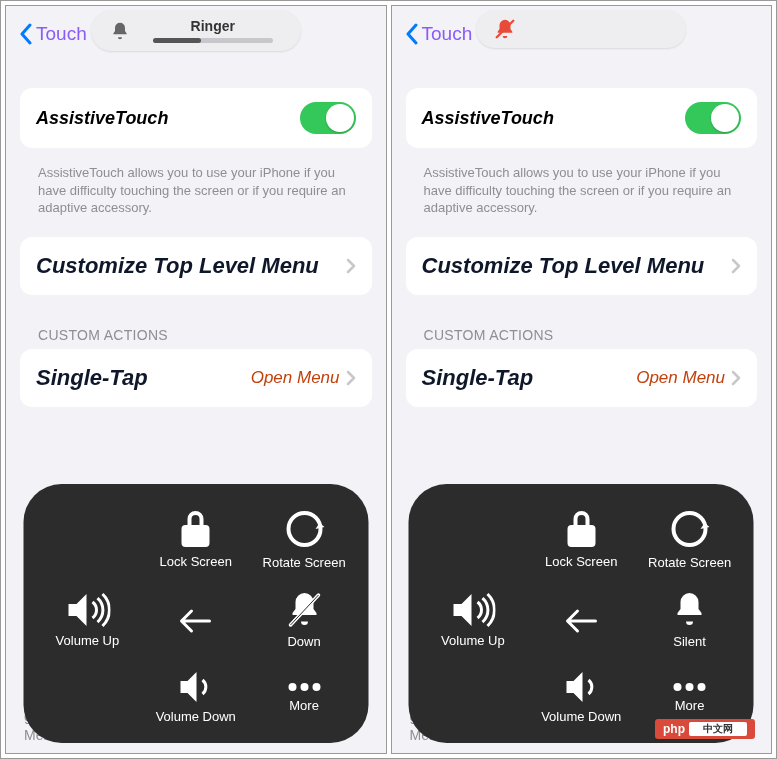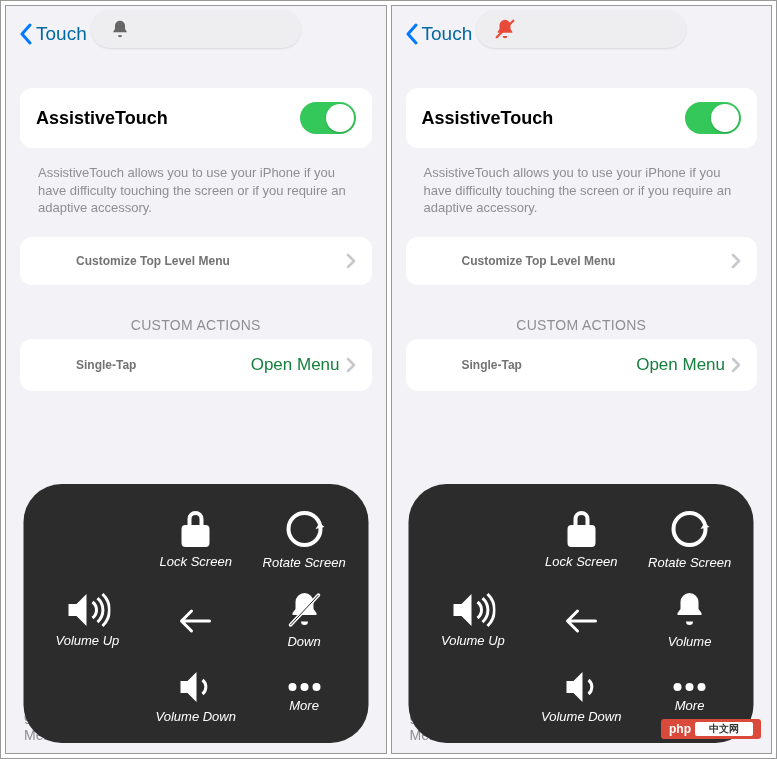--- a/index.html
+++ b/index.html
@@ -23,21 +23,21 @@
   .header {
     display: flex;
     align-items: center;
     padding: 8px 12px 4px 12px;
     position: relative;
     height: 52px;
   }
   .back {
     display: flex;
     align-items: center;
-    color: #0369a1;
+    color: #8b5cf6;
     font-size: 19px;
     font-weight: 400;
   }
   .back svg { margin-right: 2px; }
   .hud {
     position: absolute;
     left: 50%;
     top: 4px;
     transform: translateX(-50%);
     background: #eeeef0;
@@ -55,69 +55,68 @@
   .hud-title { font-size: 14px; font-weight:600; color:#333; }
   .hud-sub { font-size: 13px; color:#8e8e93; }
   .hud-slider {
     width: 120px; height: 5px; background:#c7c7cc; border-radius:3px; position:relative; margin-top:4px;
   }
   .hud-slider::before {
     content:''; position:absolute; left:0; top:0; height:100%; width:40%; background:#555; border-radius:3px;
   }
   .content { padding: 30px 14px 0 14px; }
   .card {
-    background:#fff; border-radius:12px; margin-bottom:8px;
+    background:#fff; border-radius:12px; margin-bottom:8px;font-style:italic;
   }
   .row {
     display:flex; align-items:center; justify-content:space-between;
     padding:14px 16px;
   }
   .row-title { font-size:18px; font-weight:600; color:#000; }
   .toggle {
     width:56px; height:32px; background:#34c759; border-radius:16px; position:relative;
   }
   .toggle::after {
     content:''; position:absolute; right:2px; top:2px; width:28px; height:28px; background:#fff; border-radius:50%; box-shadow:0 1px 2px rgba(0,0,0,0.2);
   }
   .desc { font-size:13px; color:#8e8e93; padding:8px 18px 20px 18px; line-height:1.35; }
   .chev-row {
     display:flex; align-items:center; justify-content:space-between;
     padding:16px 16px;
   }
-  .chev-row .label { font-size:12px; font-weight:600; color:#737373;margin-left:40px; }
-  .chev-row .value { font-size:17px; color:#15803d; display:flex; align-items:center; gap:6px; }
+  .chev-row .label { font-size:22px; font-weight:600; color:#0f172a; }
+  .chev-row .value { font-size:17px; color:#c2410c; display:flex; align-items:center; gap:6px; }
   .section-title {
-    font-size:14px; color:#8e8e93; font-weight:500; padding:24px 18px 6px 18px; letter-spacing:0.3px;text-align:center;
+    font-size:14px; color:#8e8e93; font-weight:500; padding:24px 18px 6px 18px; letter-spacing:0.3px;
   }
   .footer-desc { font-size:14px; color:#8e8e93; padding: 6px 18px; line-height:1.35; }
 
   .overlay {
     position:absolute;
     bottom:10px;
     left:50%;
     transform:translateX(-50%);
     width:345px;
     background:#2c2c2c;
     border-radius:38px;
     padding:24px 10px 18px 10px;
     color:#fff;
     display:grid;
     grid-template-columns: repeat(3, 1fr);
     grid-template-rows: repeat(3, auto);
     row-gap: 20px;
     z-index:10;
-    font-style:italic;
   }
   .cell {
     display:flex; flex-direction:column; align-items:center; justify-content:center;
     gap:6px; font-size:13px; text-align:center; line-height:1.15;
   }
   .cell svg { display:block; }
   .badge {
-    position:absolute; bottom:14px; right:10px;
+    position:absolute; bottom:14px; right:16px;
     background:#d94a3a; color:#fff; font-size:12px; font-weight:700;
     padding:3px 8px; border-radius:3px; z-index:20;
     display:flex; align-items:center; gap:4px;
   }
 </style>
 </head>
 <body>
 
 <div class="phone">
   <div class="header">
@@ -125,20 +124,24 @@
       <svg width="16" height="22" viewBox="0 0 16 22">
           <path d="M12 2 L4 11 L12 20" stroke="#007aff" stroke-width="3" fill="none" stroke-linecap="round" stroke-linejoin="round"></path>
         </svg>
       <span>Touch</span>
     </div>
     <div class="hud">
       <div class="hud-icon">
         <svg width="20" height="20" viewBox="0 0 24 24">
             <path fill="#666" d="M12 2a6 6 0 0 0-6 6v4l-2 3v1h16v-1l-2-3V8a6 6 0 0 0-6-6zm0 20a2.5 2.5 0 0 0 2.5-2.5h-5A2.5 2.5 0 0 0 12 22z"></path>
           </svg>
+      </div>
+      <div class="hud-body">
+        <div class="hud-title">Ringer</div>
+        <div class="hud-slider"></div>
       </div>
     </div>
   </div>
 
   <div class="content">
     <div class="card">
       <div class="row">
         <span class="row-title">AssistiveTouch</span>
         <div class="toggle"></div>
       </div>
@@ -301,21 +304,21 @@
     </div>
     <div class="cell">
       <svg width="36" height="28" viewBox="0 0 36 28">
           <path stroke="#fff" stroke-width="3" fill="none" stroke-linecap="round" stroke-linejoin="round" d="M32 14 H6 M14 4 L4 14 L14 24"></path>
         </svg>
     </div>
     <div class="cell">
       <svg width="36" height="38" viewBox="0 0 36 38">
           <path fill="#fff" d="M18 2a9 9 0 0 0-9 9v7l-3 4v2h24v-2l-3-4v-7a9 9 0 0 0-9-9zm0 32a3.5 3.5 0 0 0 3.5-3.5h-7A3.5 3.5 0 0 0 18 34z"></path>
         </svg>
-      <span>Volume</span>
+      <span>Silent</span>
     </div>
 
     <div class="cell"></div>
     <div class="cell">
       <svg width="38" height="34" viewBox="0 0 38 34">
           <path fill="#fff" d="M4 11h7l9-9v30l-9-9H4z"></path>
           <path stroke="#fff" stroke-width="3" fill="none" d="M26 10a9 9 0 0 1 0 14"></path>
         </svg>
       <span>Volume Down</span>
     </div>

